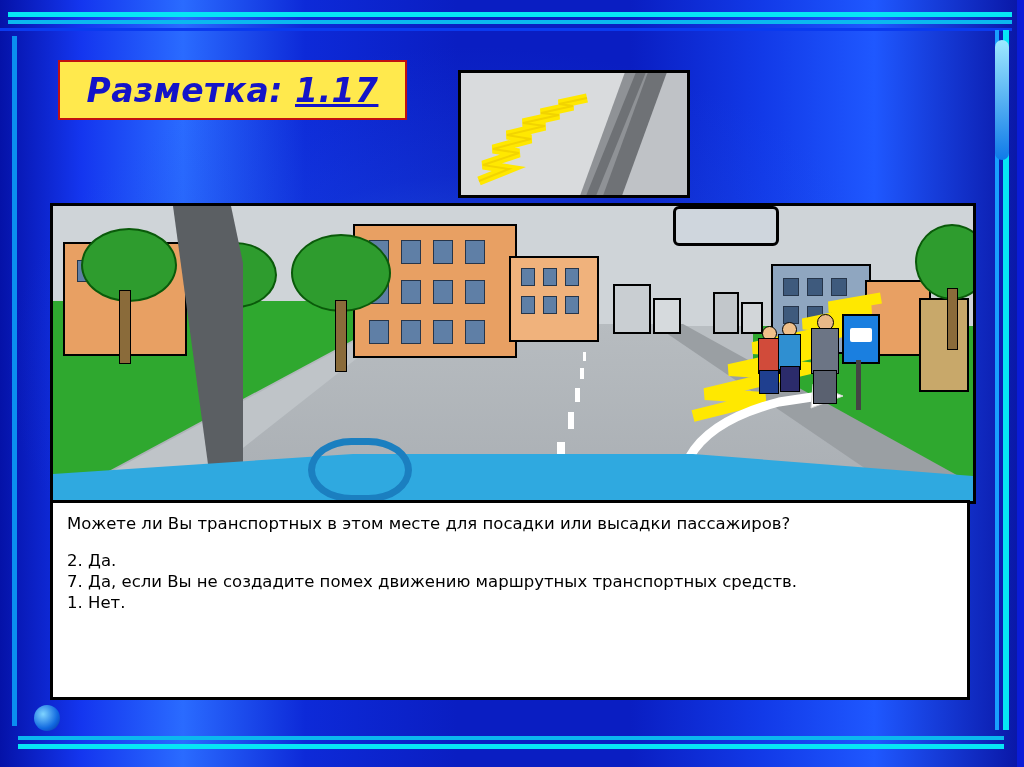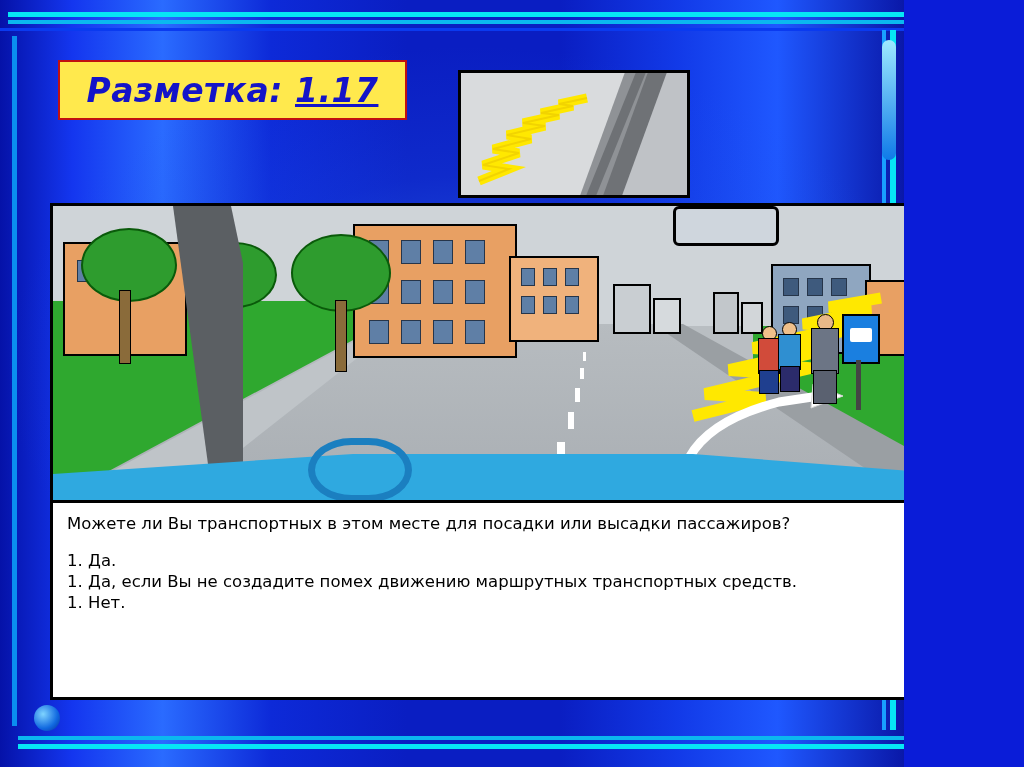--- a/index.html
+++ b/index.html
@@ -3,21 +3,21 @@
 <meta charset="utf-8">
 <style>
   html,body{margin:0;padding:0;}
   body{
     width:1024px;height:767px;overflow:hidden;
     font-family:"Liberation Sans", sans-serif;
     background:#0a1cd8;
   }
   
   .stage{
-    position:absolute;left:0;top:0;width:904px;height:767px;
+    position:absolute;left:0;top:0;width:1017px;height:767px;
     background:
       linear-gradient(90deg,#0512a8 0%,#1436ef 8%,#2a6bff 18%,#0d2ad8 30%,#0a1ec2 45%,#0a1ec2 62%,#123ae8 75%,#1f58ff 86%,#0a18a8 100%);
     overflow:hidden;
   }
   .glow{
     position:absolute;left:0;top:0;width:1024px;height:767px;
     background:radial-gradient(ellipse 620px 430px at 46% 48%, rgba(70,150,255,.55) 0%, rgba(30,80,230,.25) 45%, rgba(5,18,150,0) 75%);
   }
   .topbar1{position:absolute;left:8px;top:12px;width:1004px;height:5px;background:#06e6f5;}
   .topbar2{position:absolute;left:8px;top:20px;width:1004px;height:4px;background:#0bb8ef;}
@@ -237,20 +237,20 @@
       <div class="pillar"></div>
       <div class="mirror-stem"></div>
       <div class="mirror"></div>
       <div class="hood"></div>
       <div class="wheel"></div>
     </div>
 
     <div class="qbox">
       <p class="qtext">Можете ли Вы транспортных в этом месте для посадки или высадки пассажиров?</p>
       <div class="answers">
-        <div class="ans">1. Да.</div>
-        <div class="ans">1. Да, если Вы не создадите помех движению маршрутных транспортных средств.</div>
+        <div class="ans">2. Да.</div>
+        <div class="ans">7. Да, если Вы не создадите помех движению маршрутных транспортных средств.</div>
         <div class="ans">1. Нет.</div>
       </div>
     </div>
 
   </div>
 </div>
 
 </body></html>

